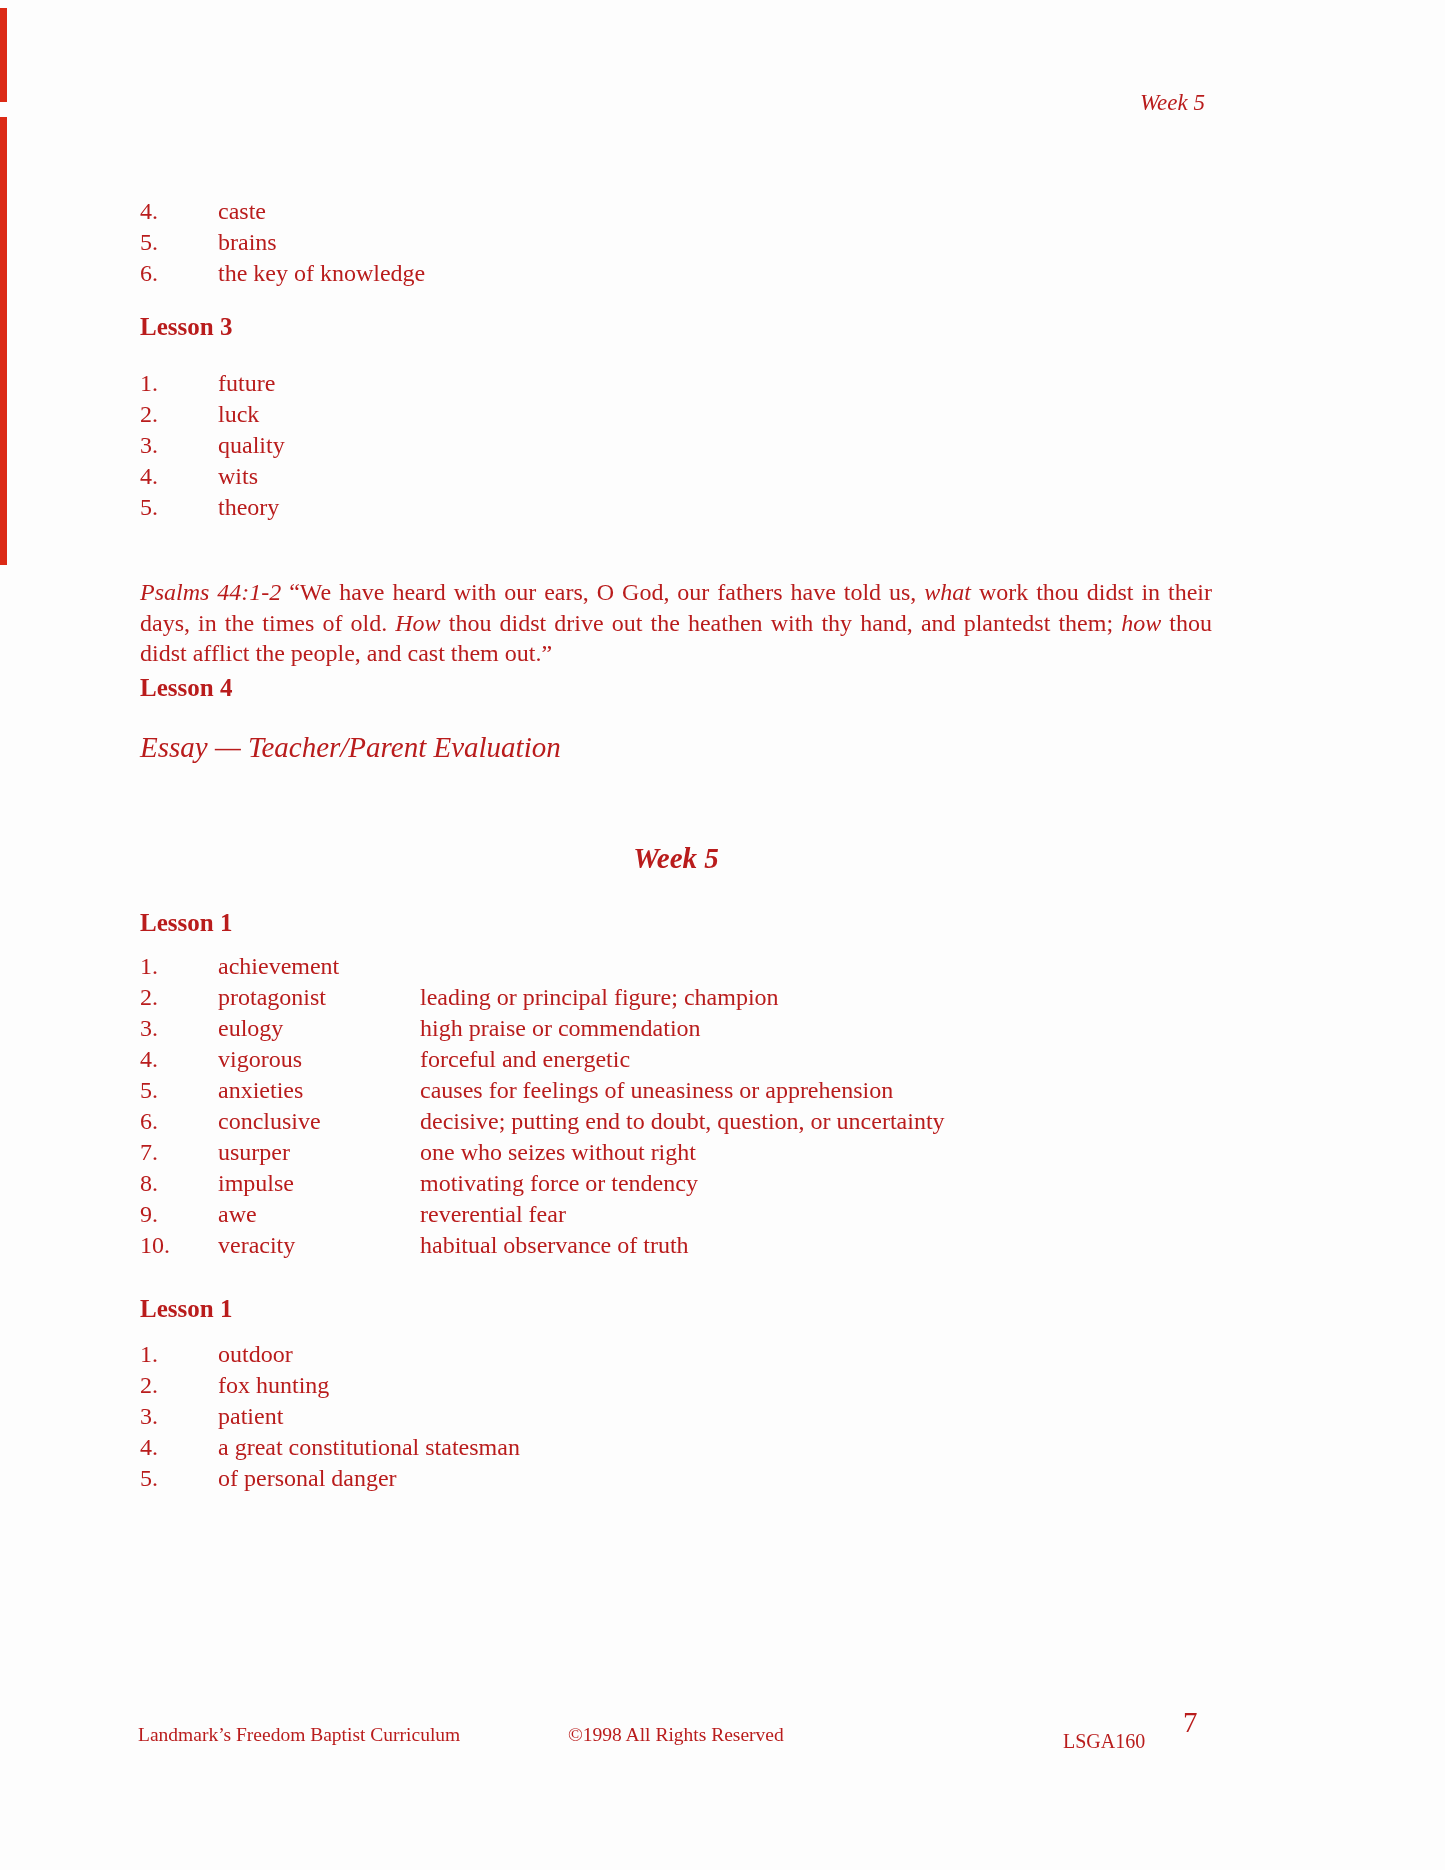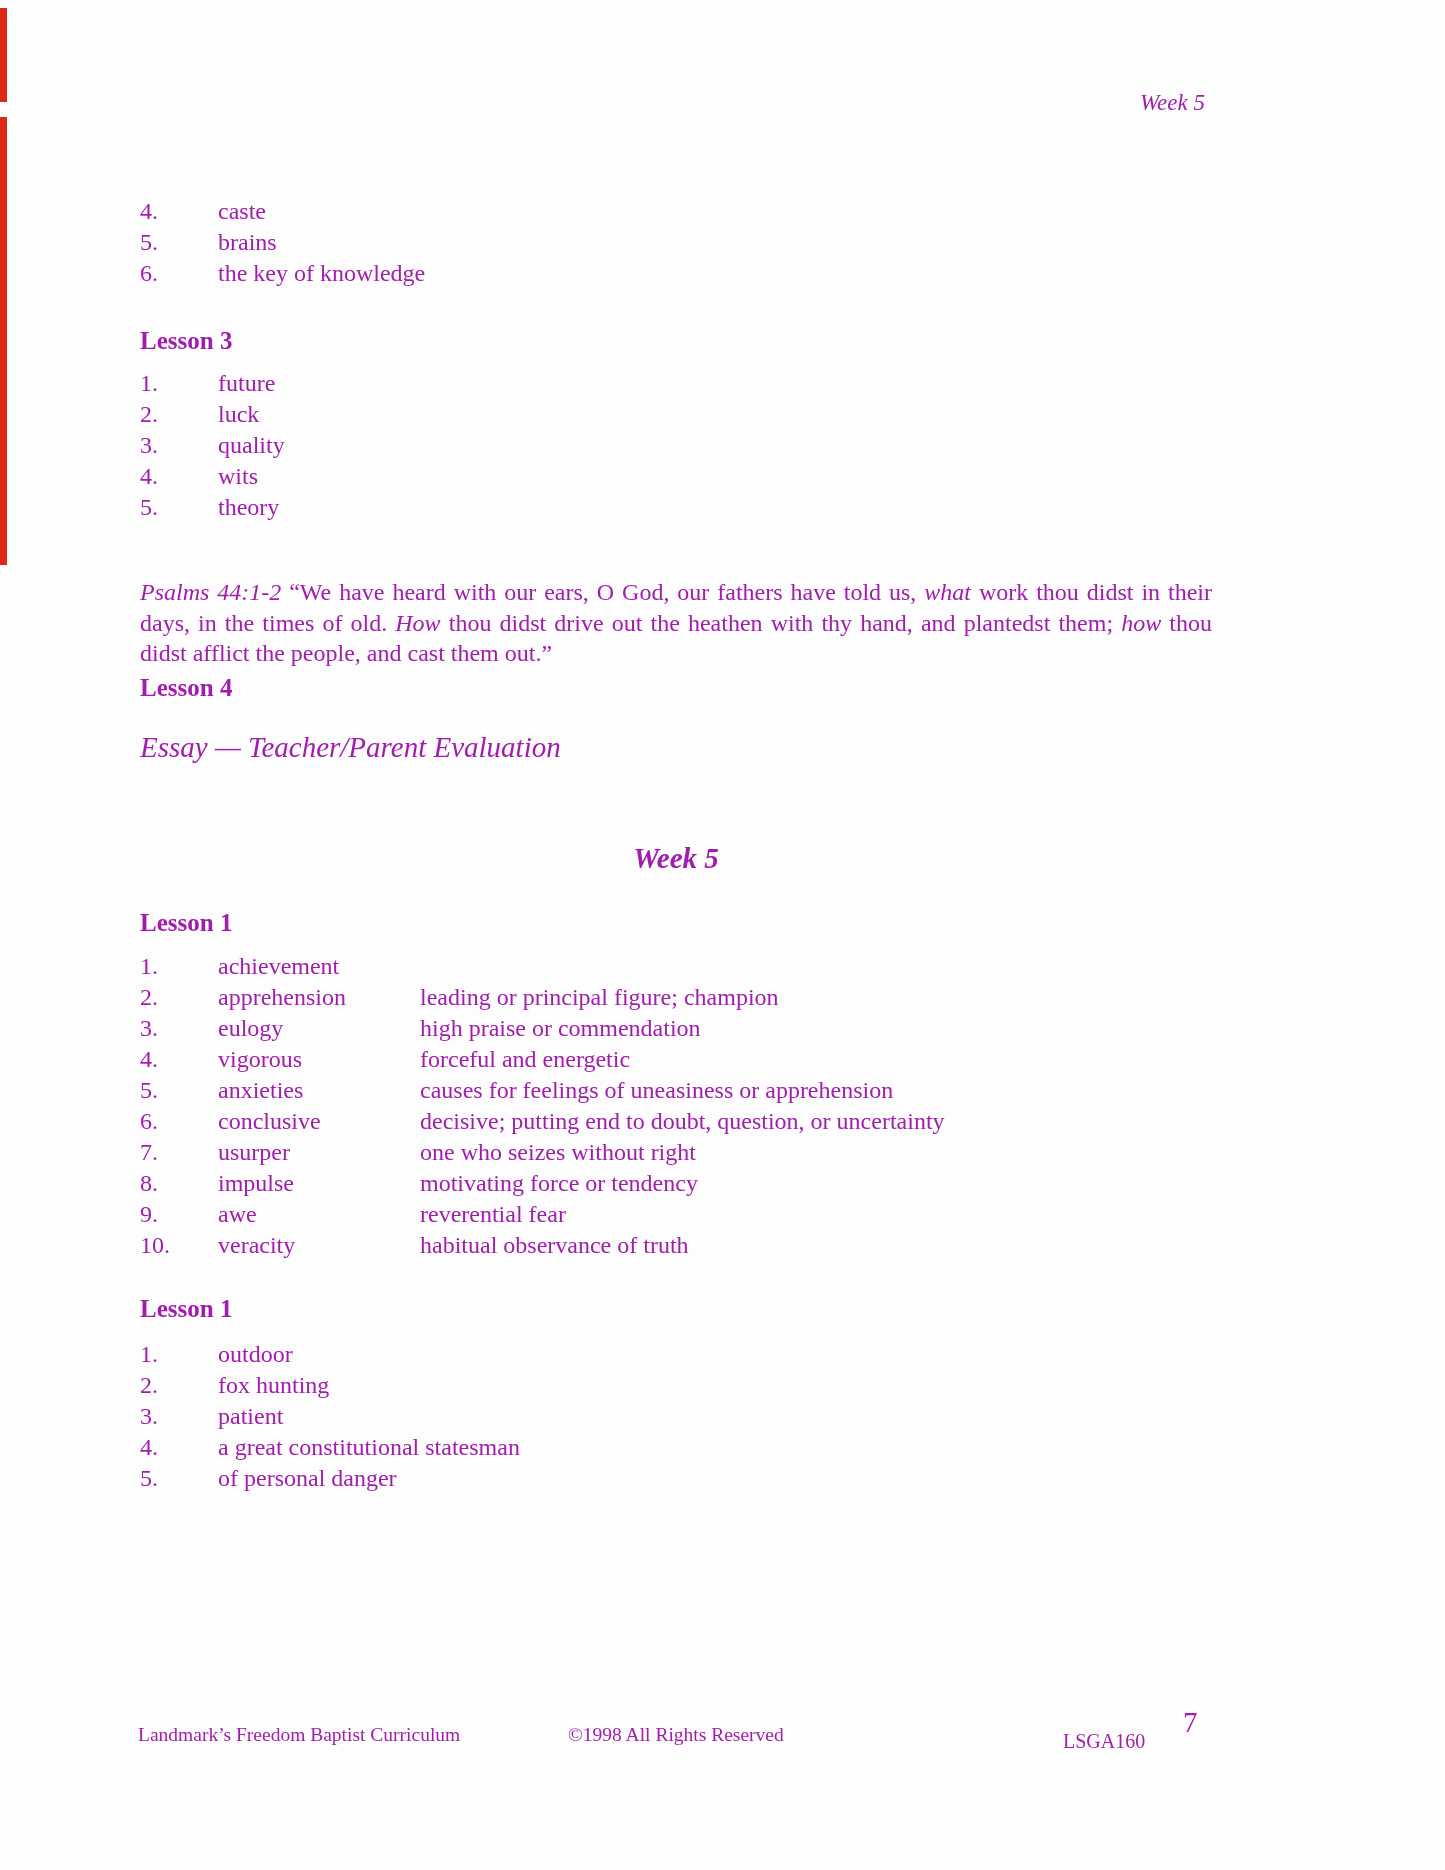--- a/index.html
+++ b/index.html
@@ -53,32 +53,32 @@
   }
 
   
   .footer-left   { top: 1724px; left: 138px;  font-size: 19.5px; }
   .footer-center { top: 1724px; left: 568px;  font-size: 19.5px; text-align: center; }
   .footer-code   { top: 1722px; left: 1063px; font-size: 20px; margin-top: 8px; }
   .footer-page   { top: 1706px; left: 1183px; font-size: 29px; }
 
   
   #cont-list      { top: 196px; }
-  #lesson3-title  { top: 327px; }
+  #lesson3-title  { top: 313px; }
   #lesson3-list   { top: 368px; }
   #lesson4-title  { top: 674px; }
   #lesson1-title  { top: 909px; }
   #lesson1-list   { top: 951px; }
   #lesson2-title  { top: 1295px; }
   #lesson2-list   { top: 1339px; }
 </style>
 </head>
 <body>
 
-<div class="page" style="background: rgb(253, 253, 253); color: #a21caf;">
+<div class="page" style="background: rgb(253, 253, 253); color: #b91c1c;">
 
   <div class="stripe seg-a" style="background: rgb(220, 42, 22);"></div>
   <div class="stripe seg-b" style="background: rgb(220, 42, 22);"></div>
 
   <div class="abs week-top">Week 5</div>
 
   <div class="abs list" id="cont-list">
 
   <div class="row">
       <span class="num">4.</span>
@@ -128,21 +128,21 @@
 
   <div class="abs lesson-heading" id="lesson1-title">Lesson 1</div>
   <div class="abs list" id="lesson1-list">
 
   <div class="row">
       <span class="num">1.</span>
       <span class="word">achievement</span>
     </div>
       <div class="row">
       <span class="num">2.</span>
-      <span class="word">apprehension</span>
+      <span class="word">protagonist</span>
       <span class="def">leading or principal figure; champion</span>
     </div>
       <div class="row">
       <span class="num">3.</span>
       <span class="word">eulogy</span>
       <span class="def">high praise or commendation</span>
     </div>
       <div class="row">
       <span class="num">4.</span>
       <span class="word">vigorous</span>

